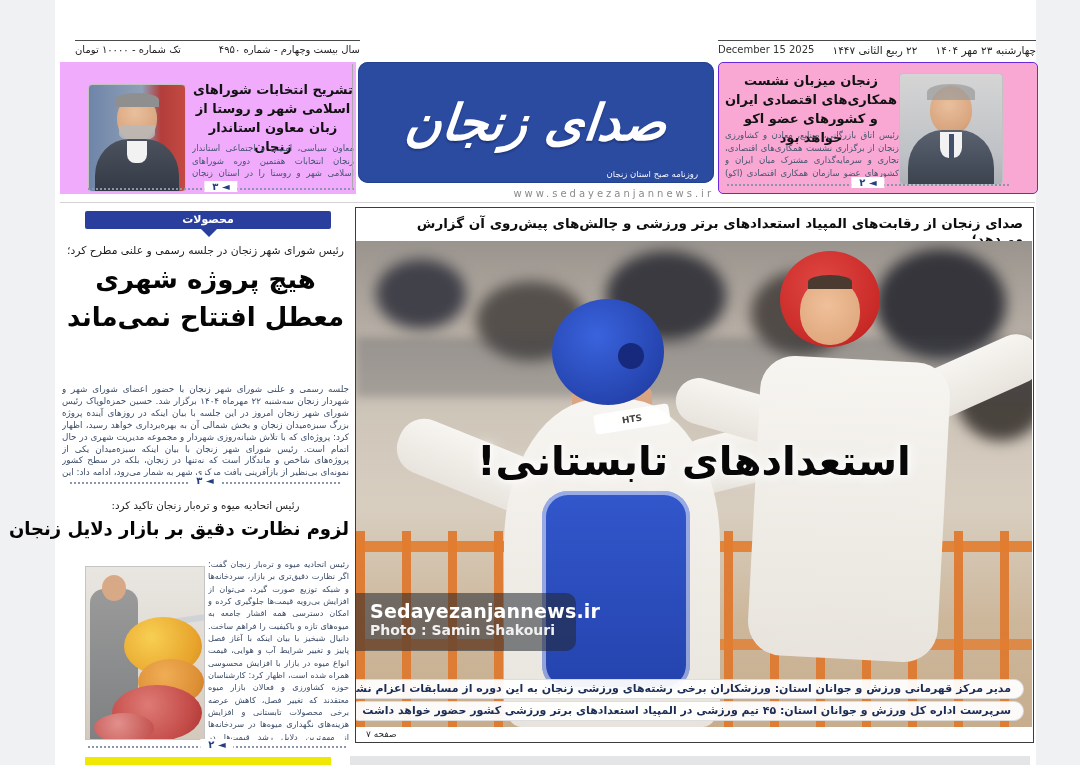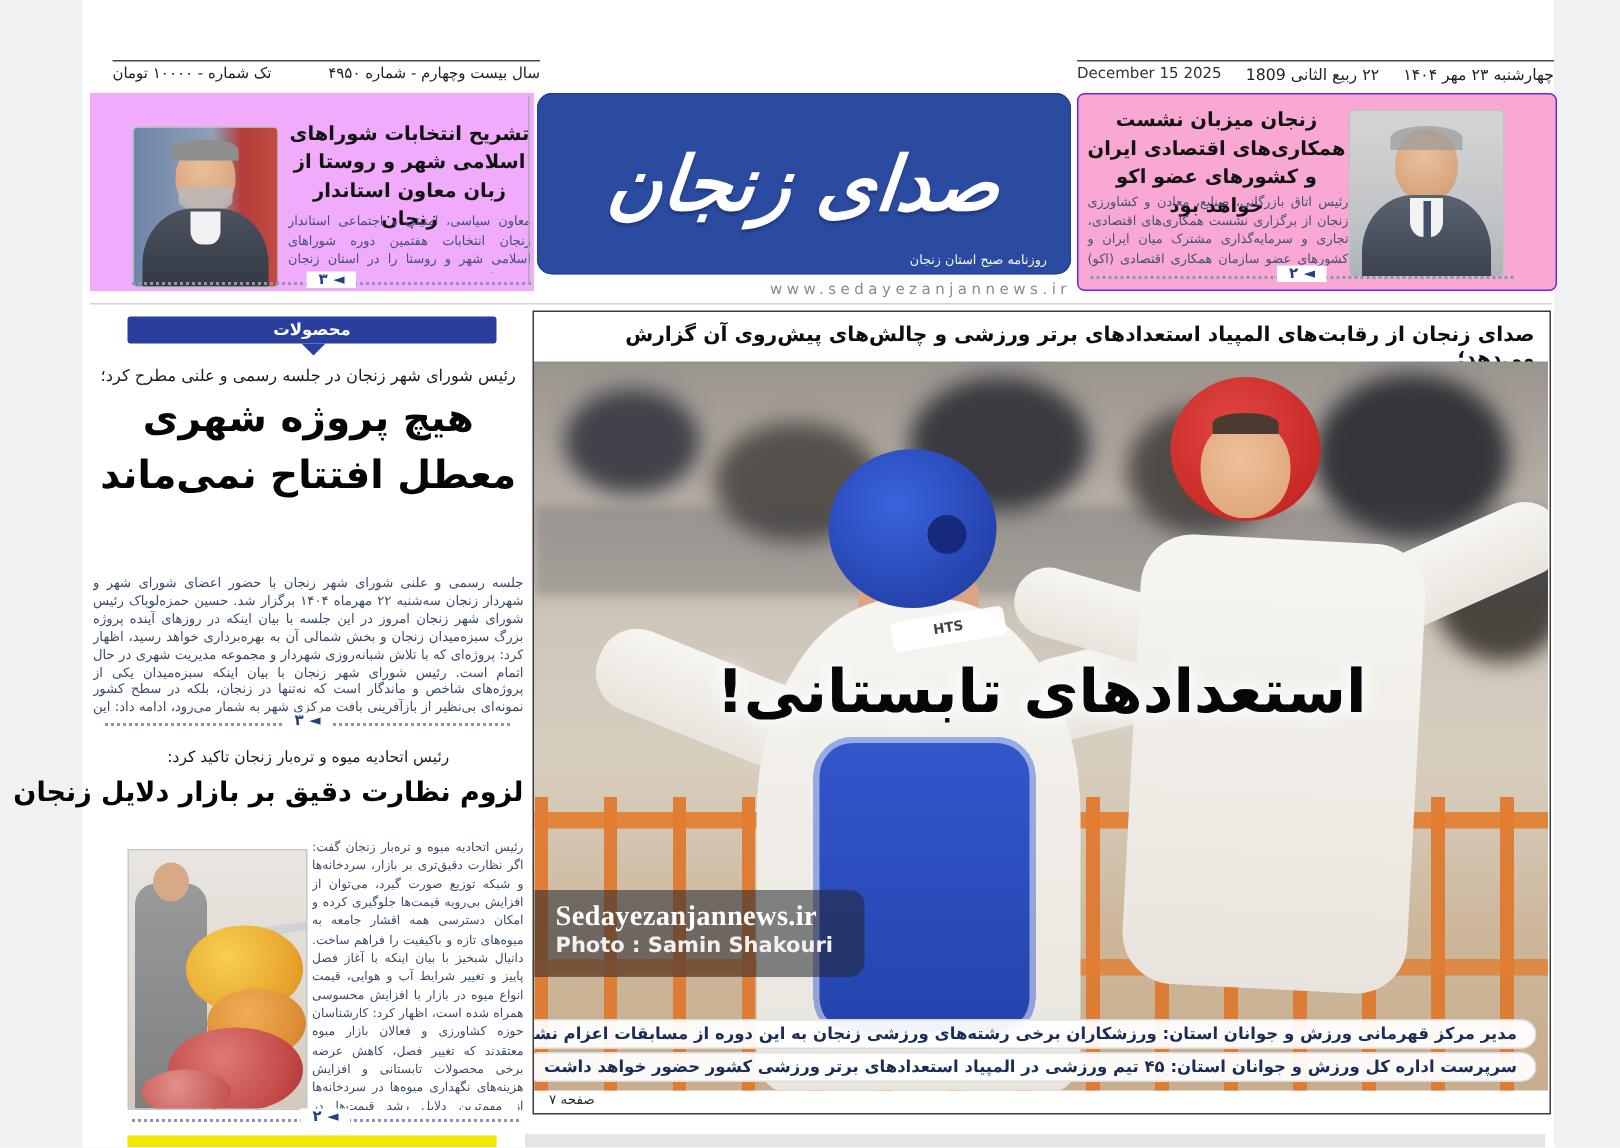--- a/index.html
+++ b/index.html
@@ -63,39 +63,39 @@
   .banner{position:absolute;right:10px;left:10px;top:7px;text-align:right;font-weight:bold;font-size:13.5px;color:#0e0e0e;}
   .canvas{position:absolute;left:0;top:33px;width:676px;height:486px;overflow:hidden;background:linear-gradient(180deg,#9a948e 0%,#b3aba2 16%,#cfc6ba 36%,#d8cec0 55%,#cdb79b 78%,#c7ad8e 100%);}
   .blob{position:absolute;border-radius:50%;filter:blur(7px);}
   .bleacher{position:absolute;left:0;top:96px;width:676px;height:60px;background:rgba(70,72,80,.28);filter:blur(4px);}
   .fence{position:absolute;left:0;top:290px;width:676px;height:196px;background:repeating-linear-gradient(90deg,rgba(223,120,44,.92) 0 9px,rgba(223,120,44,0) 9px 46px);}
   .rail{position:absolute;left:0;width:676px;height:11px;background:rgba(226,125,48,.9);}
   .athlete-part{position:absolute;}
   .dobok{background:linear-gradient(180deg,#f7f5f1,#e8e4dd);}
   .main-headline{position:absolute;left:18px;top:197px;width:640px;text-align:center;font-weight:800;font-size:40px;color:#070707;letter-spacing:-1px;text-shadow:0 0 7px rgba(255,255,255,.95),0 0 14px rgba(255,255,255,.85),0 0 22px rgba(255,255,255,.7);}
   .watermark{position:absolute;left:0;top:352px;width:220px;height:58px;background:rgba(35,38,48,.55);border-radius:0 10px 10px 0;direction:ltr;padding-left:14px;box-sizing:border-box;}
-  .wm-site{margin-top:7px;font-size:19px;font-weight:bold;color:#fff;letter-spacing:.2px;font-family:Liberation Serif, serif;}
+  .wm-site{margin-top:7px;font-size:19px;font-weight:bold;color:#fff;letter-spacing:.2px;}
   .wm-credit{font-size:14px;font-weight:bold;color:#f1f1f1;}
   .cap{position:absolute;right:8px;background:rgba(255,255,255,.94);border:1px solid rgba(200,200,200,.6);border-radius:11px;padding:2px 12px 3px;font-weight:bold;font-size:11px;color:#1b2c55;white-space:nowrap;}
   .page7{position:absolute;right:auto;left:10px;top:521px;font-size:9px;color:#2a2a2a;}
   .jersey{position:absolute;background:rgba(255,255,255,.92);border-radius:4px;color:#444;font-size:9px;font-weight:bold;text-align:center;direction:ltr;}
 
   .yellow-bar{position:absolute;left:85px;top:757px;width:246px;height:8px;background:#f0e702;}
   .gray-bar{position:absolute;left:350px;top:756px;width:680px;height:9px;background:#e3e5e7;}
 </style>
 </head>
 <body>
 
 <div class="stage">
   <div class="paper"></div>
 
   <div class="hdr-rule" style="left:718px;top:40px;width:318px;"></div>
   <div class="hdr-row" style="left:718px;top:44px;width:318px;">
     <span>چهارشنبه ۲۳ مهر ۱۴۰۴</span>
-    <span>۲۲ ربیع الثانی 1809</span>
+    <span>۲۲ ربیع الثانی ۱۴۴۷</span>
     <span class="latin">December 15 2025</span>
   </div>
 
   <div class="hdr-rule" style="left:75px;top:40px;width:285px;"></div>
   <div class="hdr-row" style="left:75px;top:44px;width:285px;font-size:10px;">
     <span>سال بیست وچهارم - شماره ۴۹۵۰</span>
     <span>تک شماره - ۱۰۰۰۰ تومان</span>
   </div>
 
   <div class="masthead">

